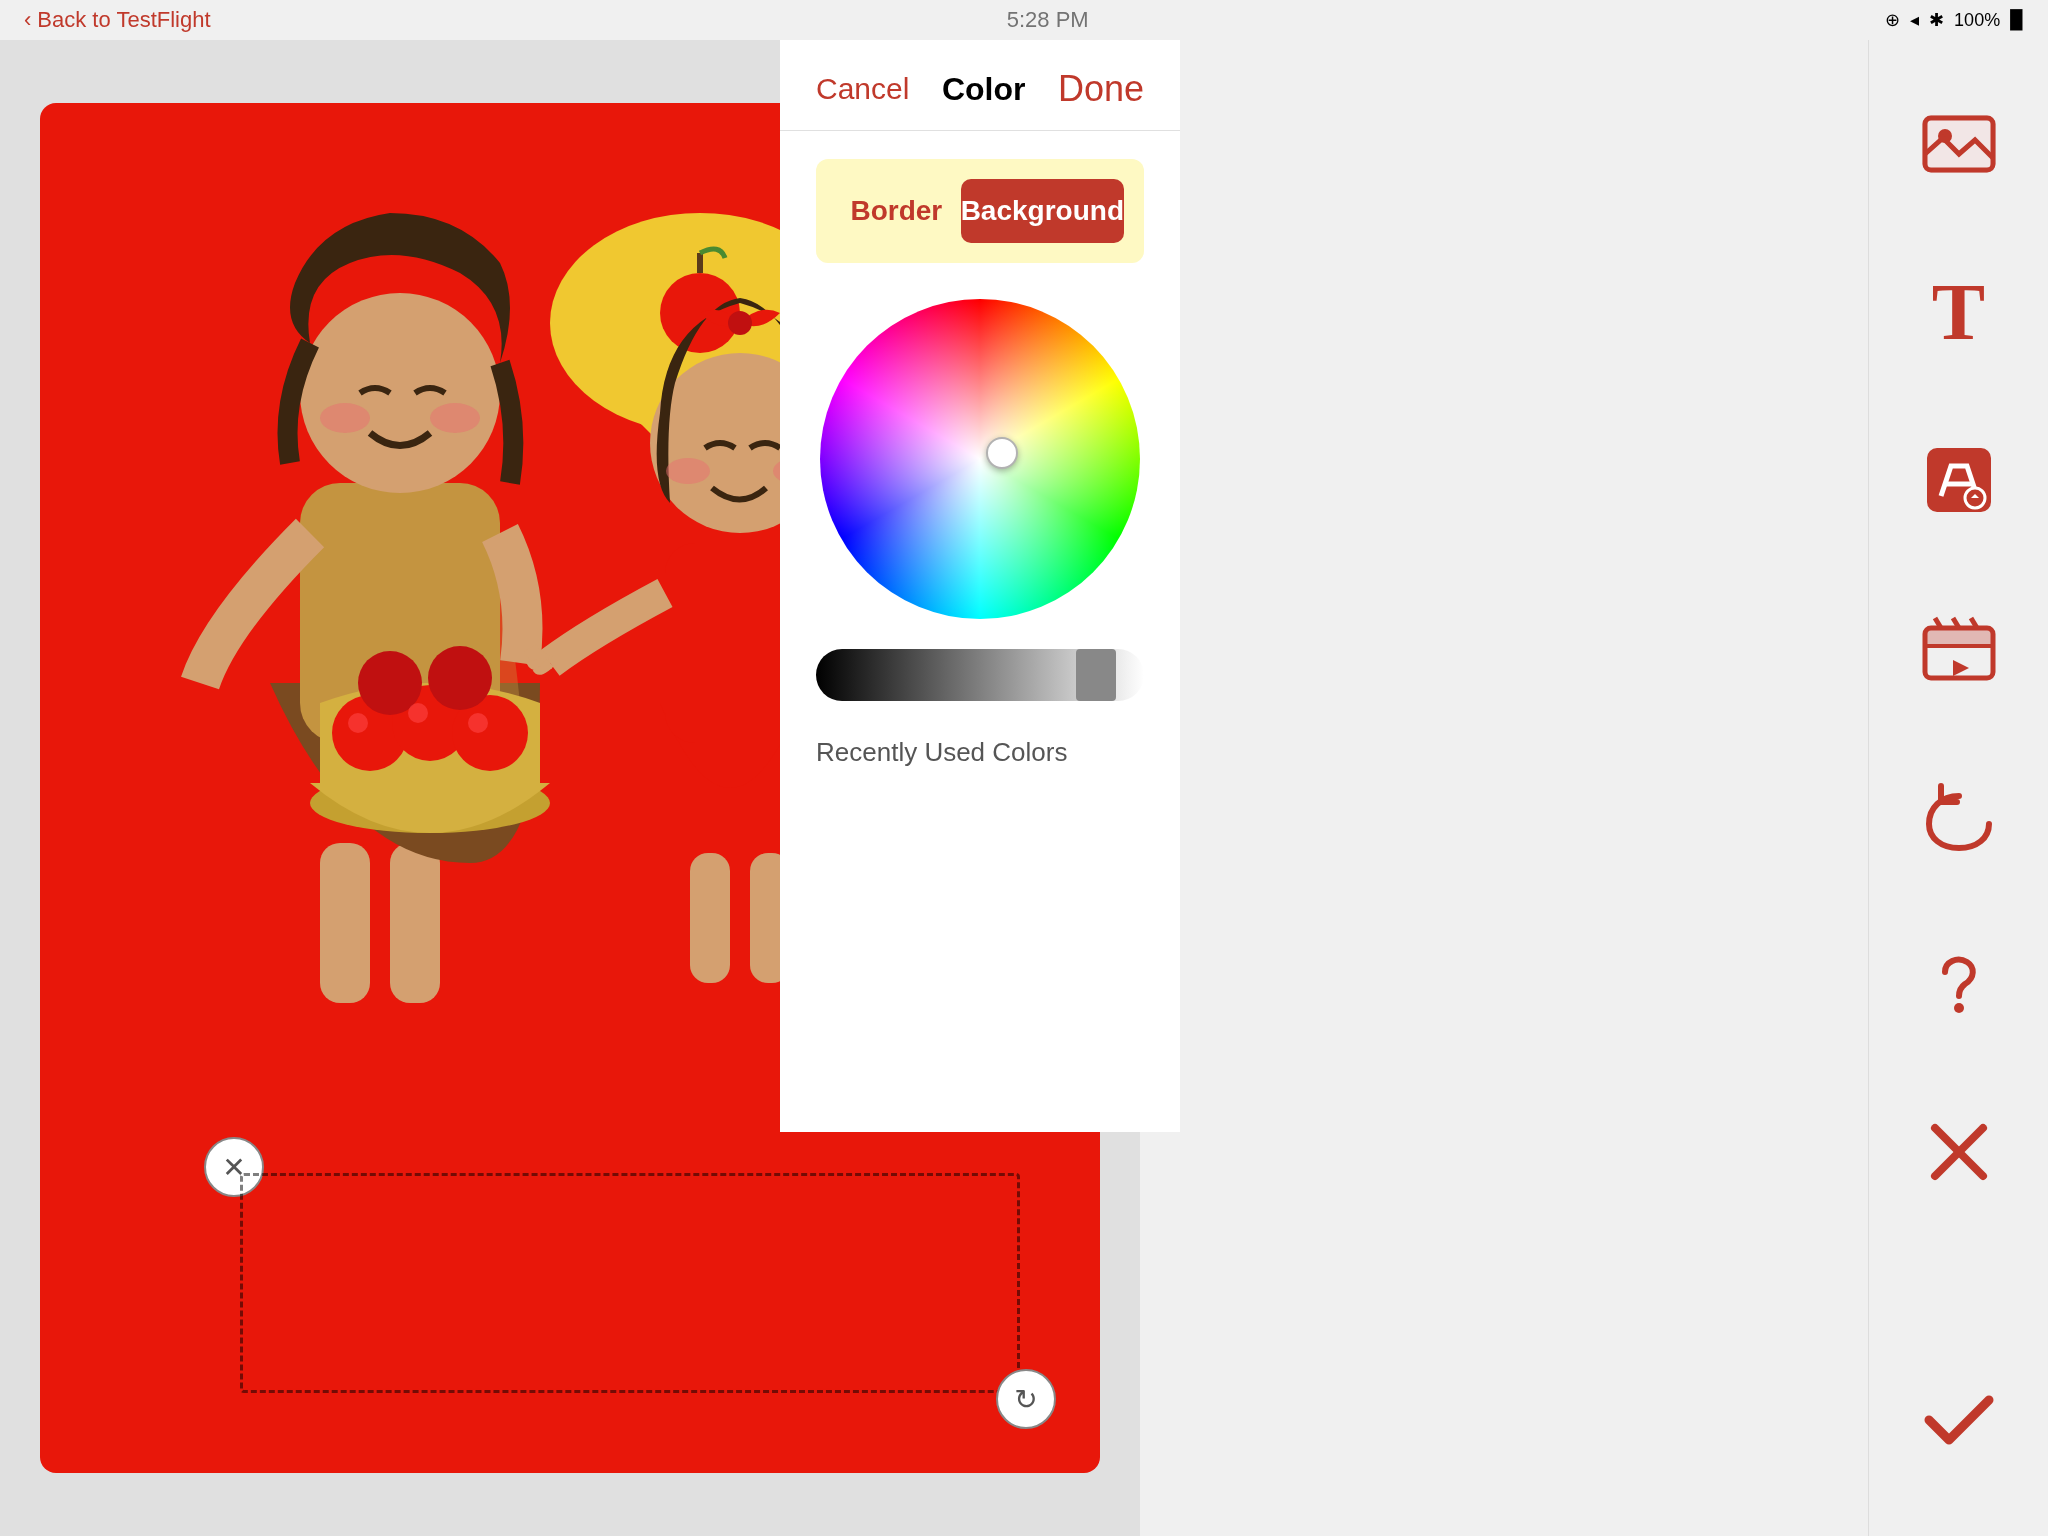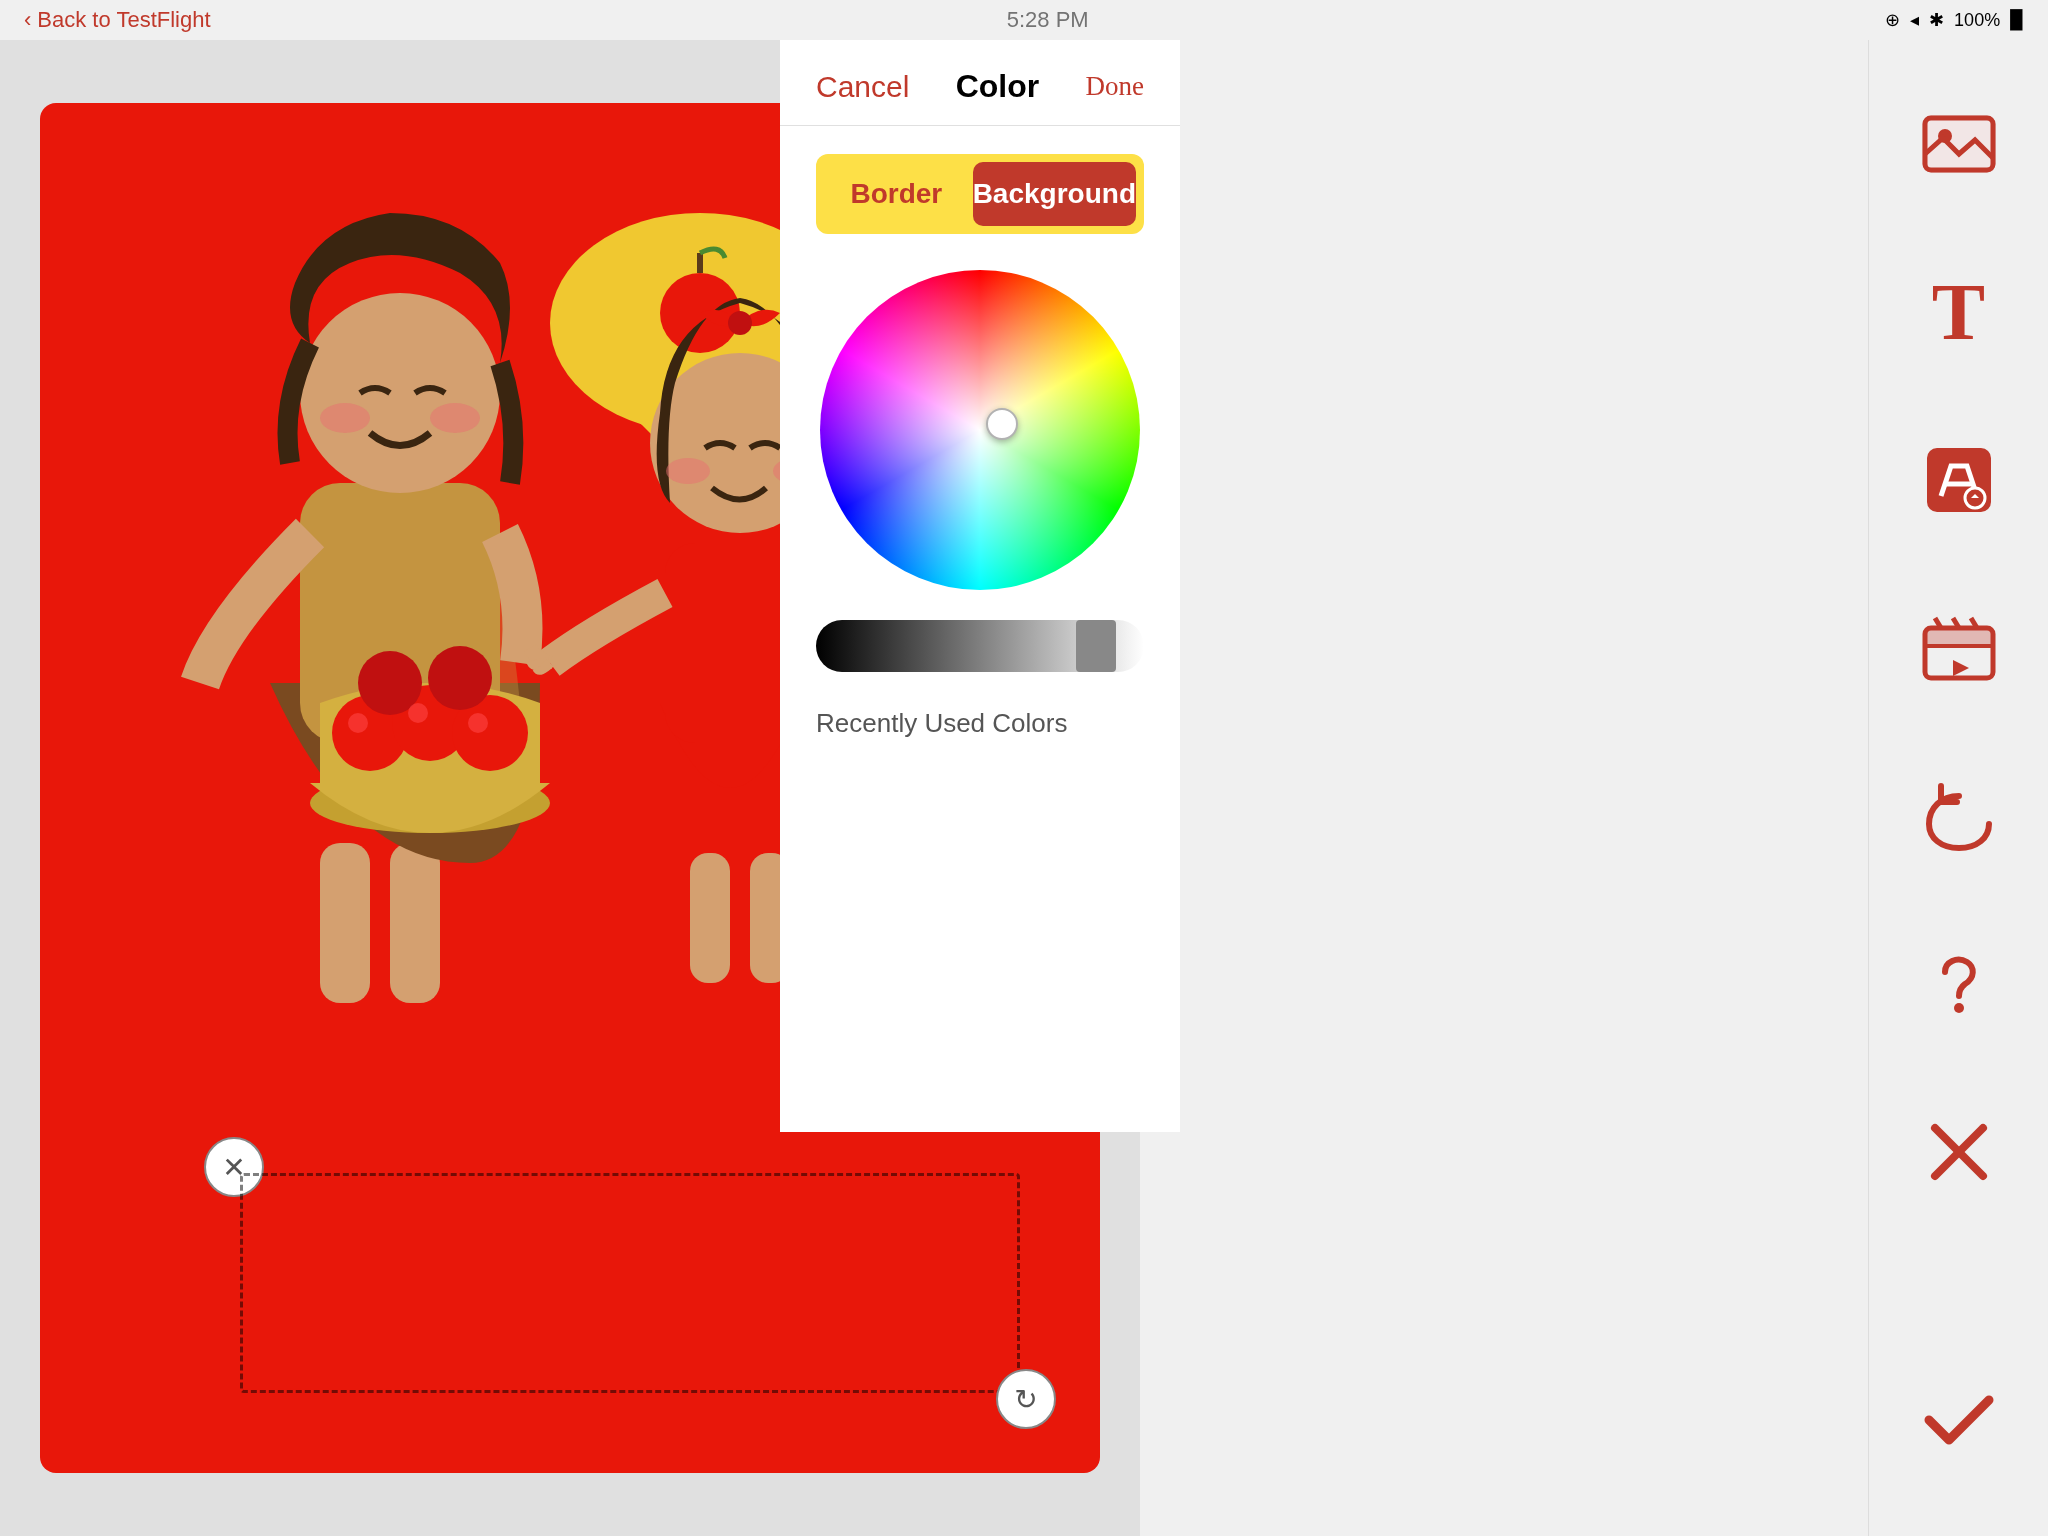--- a/index.html
+++ b/index.html
@@ -159,32 +159,31 @@
       font-size: 30px;
       cursor: pointer;
     }
     .panel-title {
       font-size: 32px;
       font-weight: 700;
       color: #000;
     }
     .done-btn {
       color: #c0392b;
-      font-size: 27px;
-      cursor: pointer;
-      font-family: Liberation Serif, serif;
+      font-size: 36px;
+      cursor: pointer;
     }
 
     
     .toggle-container {
       display: flex;
       margin: 28px 36px 0;
-      background: #fde047;
+      background: #fef9c3;
       border-radius: 12px;
-      padding: 8px;
+      padding: 20px;
       gap: 4px;
     }
     .toggle-btn {
       flex: 1;
       padding: 16px 0;
       text-align: center;
       border-radius: 10px;
       font-size: 28px;
       font-weight: 600;
       cursor: pointer;

